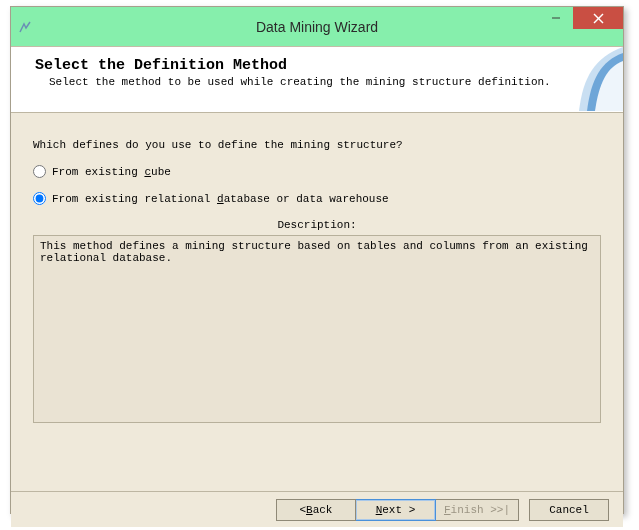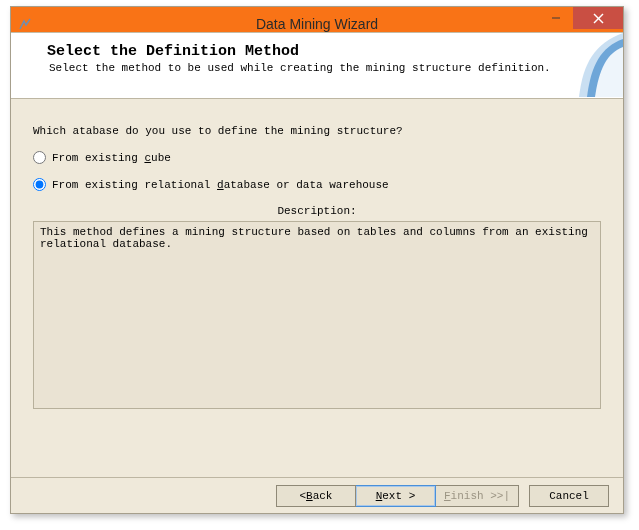--- a/index.html
+++ b/index.html
@@ -22,24 +22,24 @@
     box-shadow: 3px 3px 6px rgba(0,0,0,0.25);
     background: #d6cdb8;
   }
   .window {
     position: absolute;
     left: 0; top: 0; right: 0; bottom: 0;
     border: 1px solid #a69f8c;
     background: #d6cdb8;
   }
   .titlebar {
-    height: 26px;
-    background: #f97316;
-    display: flex;
-    align-items: flex-end;
+    height: 40px;
+    background: #86efac;
+    display: flex;
+    align-items: center;
     padding-left: 6px;
     border-bottom: 1px solid #c4bca7;
     position: relative;
   }
   .titlebar .sysicon {
     width: 16px; height: 16px;
     margin-right: 4px;
     display: flex; align-items: center; justify-content: center;
   }
   .titlebar .title {
@@ -77,21 +77,21 @@
     position: relative;
     height: 66px;
   }
   .header-accent {
     position: absolute;
     right: 0; top: 0;
     width: 58px; height: 64px;
     overflow: hidden;
   }
   .header h1 {
-    margin: 0 0 2px 16px;
+    margin: 0 0 2px 4px;
     font-family: "Courier New", monospace;
     font-weight: bold;
     font-size: 15px;
     color: #000;
   }
   .header .sub {
     margin: 0 0 0 18px;
     font-family: "Courier New", monospace;
     font-size: 11px;
     color: #000;
@@ -190,21 +190,21 @@
     <div class="header-accent">
       <svg width="58" height="64" viewBox="0 0 58 64">
         <path d="M58 0 C30 10 18 30 14 64 L58 64 Z" fill="#c9dff2"></path>
         <path d="M58 6 C36 14 26 32 22 64 L58 64 Z" fill="#6ea6d8"></path>
         <path d="M58 14 C42 20 34 36 30 64 L58 64 Z" fill="#eef5fb"></path>
       </svg>
     </div>
   </div>
 
   <div class="body">
-    <div class="prompt">Which atabase do you use to define the mining structure?</div>
+    <div class="prompt">Which defines do you use to define the mining structure?</div>
 
     <label class="radio-row">
       <input type="radio" name="method" style="">
       <span><span>From existing </span><span class="underline">c</span><span>ube</span></span>
     </label>
 
     <label class="radio-row">
       <input type="radio" name="method" checked="" style="">
       <span><span>From existing relational </span><span class="underline">d</span><span>atabase or data warehouse</span></span>
     </label>

